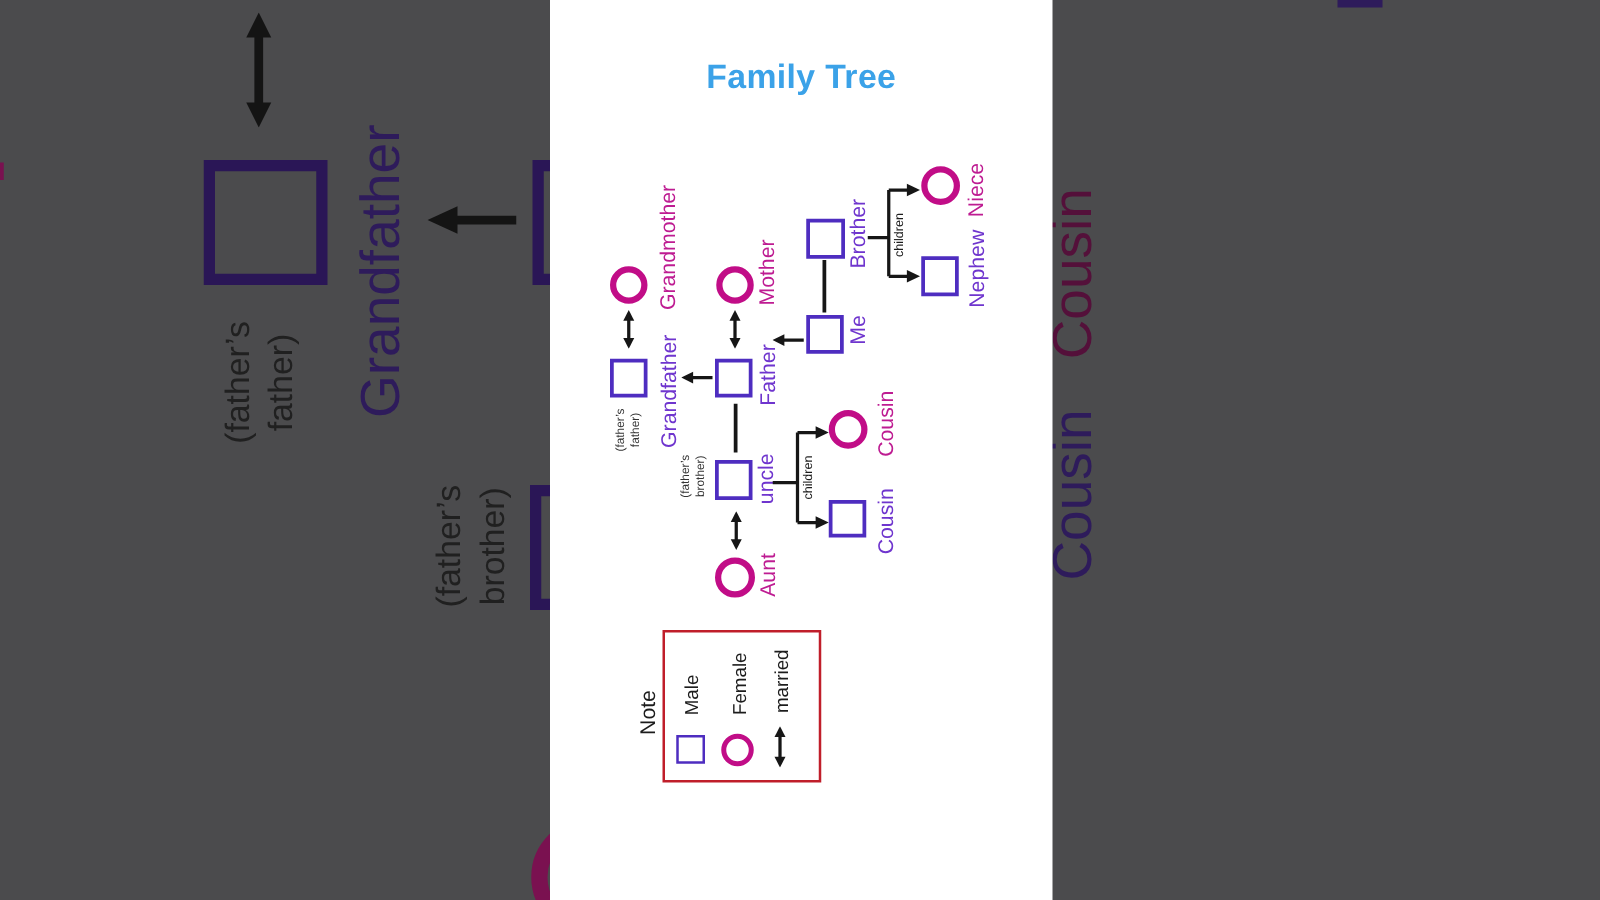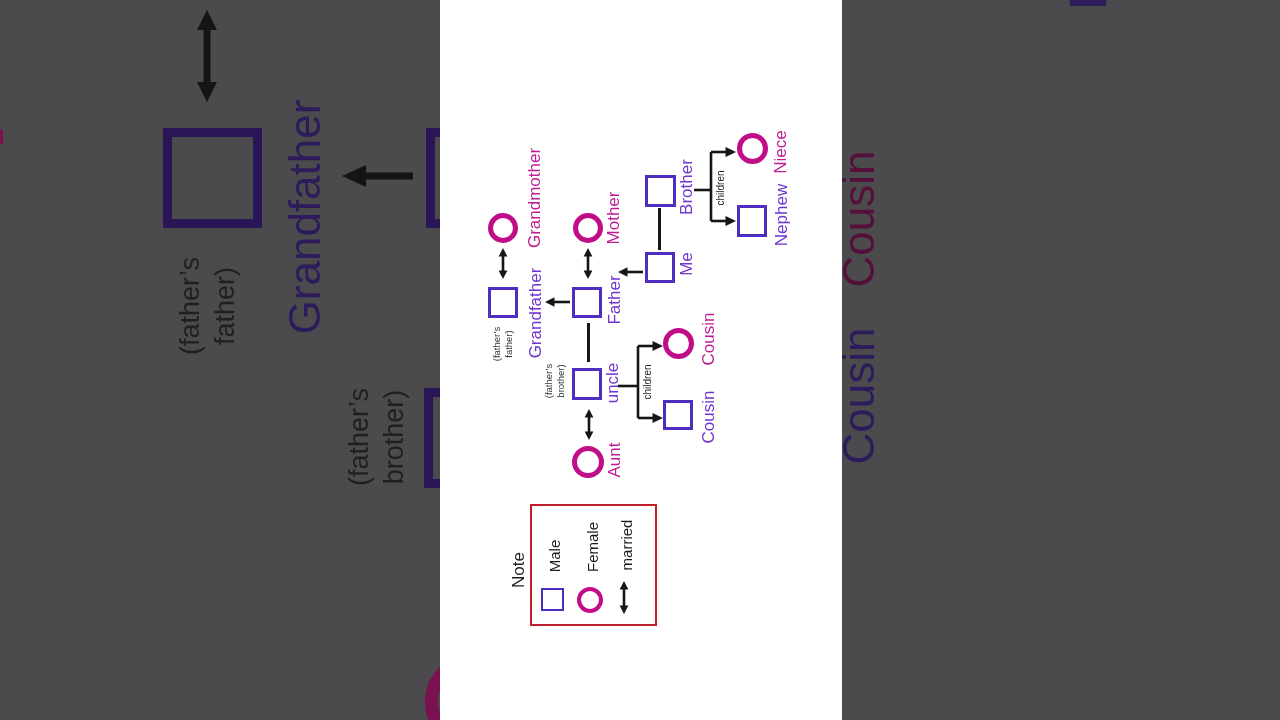--- a/index.html
+++ b/index.html
@@ -65,20 +65,21 @@
     <div class="rot bgt maroon" style="left:859px;top:219px;">Cousin</div>
     <div class="rot bgt" style="left:859px;top:396px;">Cousin</div>
     <div class="frag" style="left:1070px;top:0;width:36px;height:6px;"></div>
     <div class="sliver" style="left:0;top:130px;width:3px;height:14px;"></div>
   </div>
 
   <div class="panel"></div>
 
   <div class="fg">
 
+    <div class="ctr title" style="left:641px;top:62px;">Family Tree</div>
 
     <div class="ci" style="left:488px;top:213px;width:30px;height:30px;"></div>
     <div class="rot lab m" style="left:535px;top:198px;">Grandmother</div>
     <svg class="svgabs" style="left:495px;top:248px;" width="16" height="31">
       <line x1="8" y1="7" x2="8" y2="24" stroke="#161616" stroke-width="2.6"></line>
       <polygon points="8,0 3.6,8.6 12.4,8.6" fill="#161616"></polygon>
       <polygon points="8,31 3.6,22.4 12.4,22.4" fill="#161616"></polygon>
     </svg>
     <div class="sq" style="left:488px;top:287px;width:30px;height:31px;"></div>
     <div class="rot lab p" style="left:536px;top:313px;">Grandfather</div>

